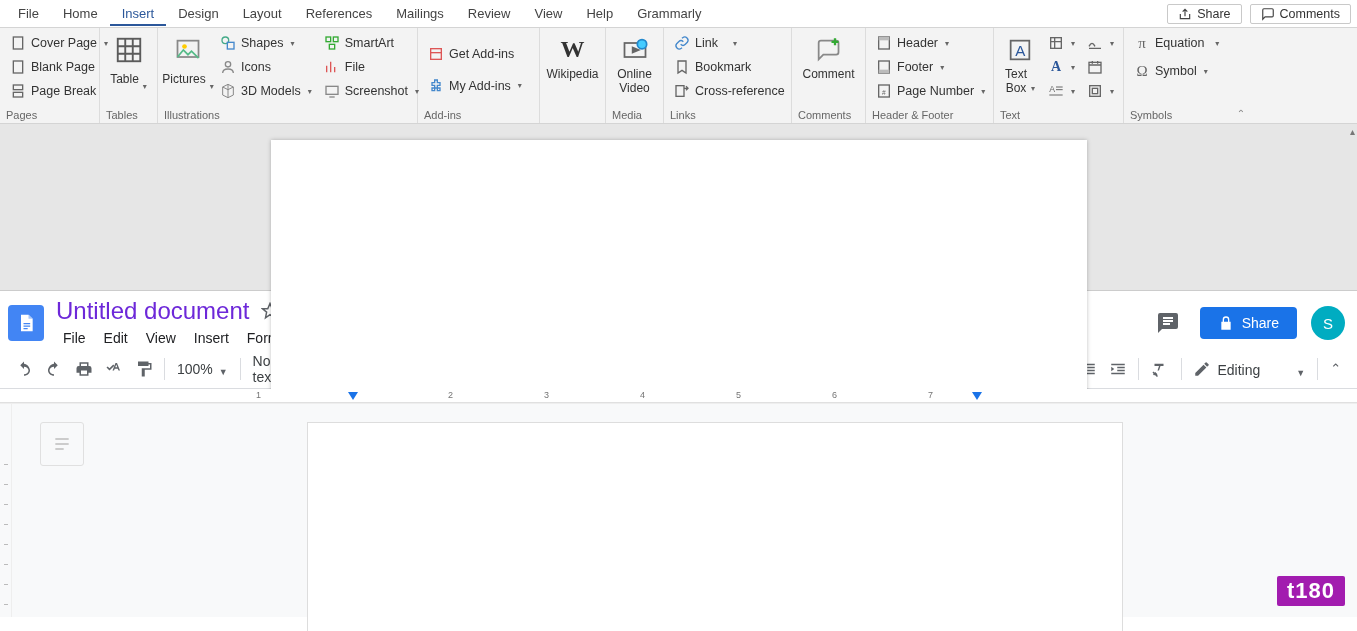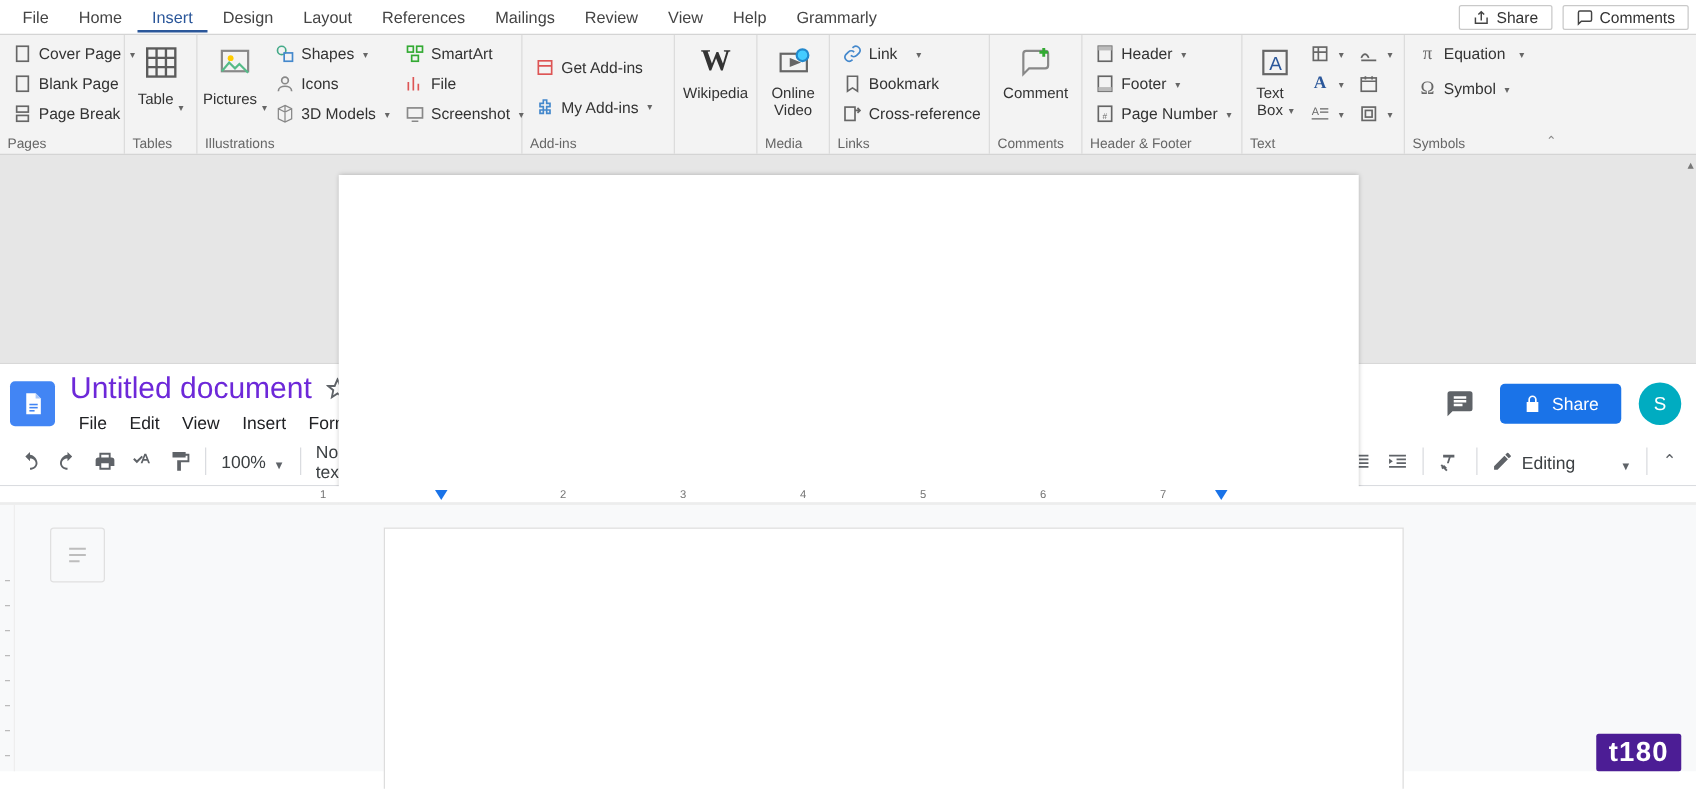--- a/index.html
+++ b/index.html
@@ -64,21 +64,21 @@
   .gdoc-ruler .num { position:absolute; top:1px; }
   .gdoc-ruler .marker-blue { position:absolute; top:3px; width:0; height:0; border-left:5px solid transparent; border-right:5px solid transparent; border-top:8px solid #1a73e8; }
   
   .gdoc-canvas { height: 214px; background:#f8f9fa; display:flex; position:relative; border-top:1px solid #eee;}
   .gdoc-outline { width:44px; height:44px; margin:18px 0 0 28px; display:flex; align-items:center; justify-content:center; color:#bdbdbd; border:1px solid #e0e0e0; border-radius:3px; cursor:pointer;}
   .gdoc-page-wrap { flex:1; display:flex; justify-content:center; }
   .gdoc-page { width: 816px; background:#fff; margin-top:18px; border:1px solid #ddd; height:400px; }
   .gdoc-small-ruler { width:12px; position:relative; border-right:1px solid #eee;}
   .gdoc-small-ruler .tick { position:absolute; left:4px; width:4px; height:1px; background:#bbb; }
 
-  .badge { position:absolute; right:12px; bottom:0; background:#4c1d95; color:#fff; font-family: "Arial Black", sans-serif; font-weight:900; font-size:22px; letter-spacing:1px; padding: 2px 10px; border-radius:2px; }
+  .badge { position:absolute; right:12px; bottom:11px; background:#a21caf; color:#fff; font-family: "Arial Black", sans-serif; font-weight:900; font-size:22px; letter-spacing:1px; padding: 2px 10px; border-radius:2px; }
   .collapse-caret { color:#5f6368; cursor:pointer; padding:0 6px; }
 
   svg { display:block; }
 </style>
 </head>
 <body>
 
 <div class="word-tabs">
   <div class="word-tab">File</div>
   <div class="word-tab">Home</div>

